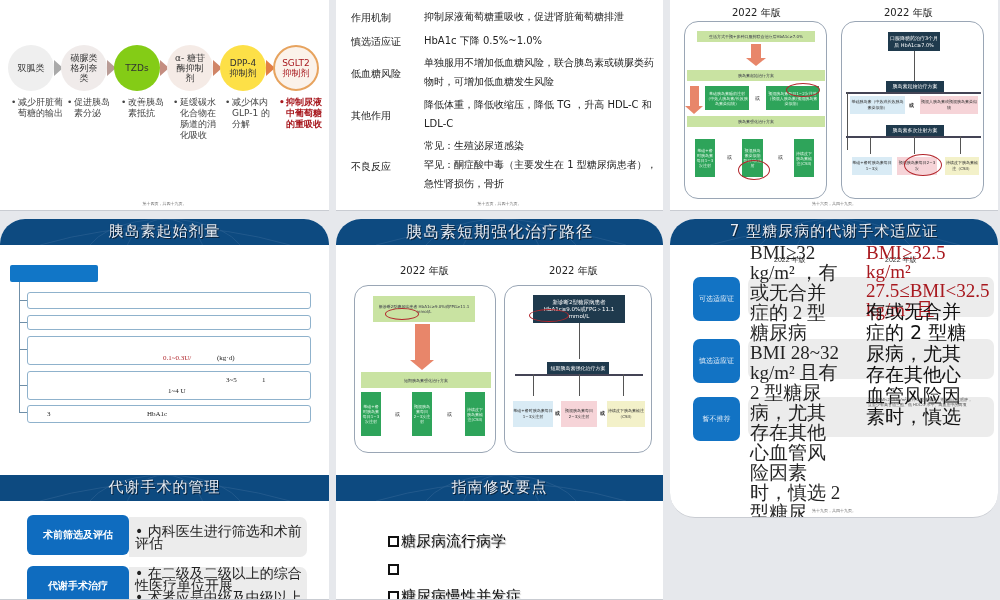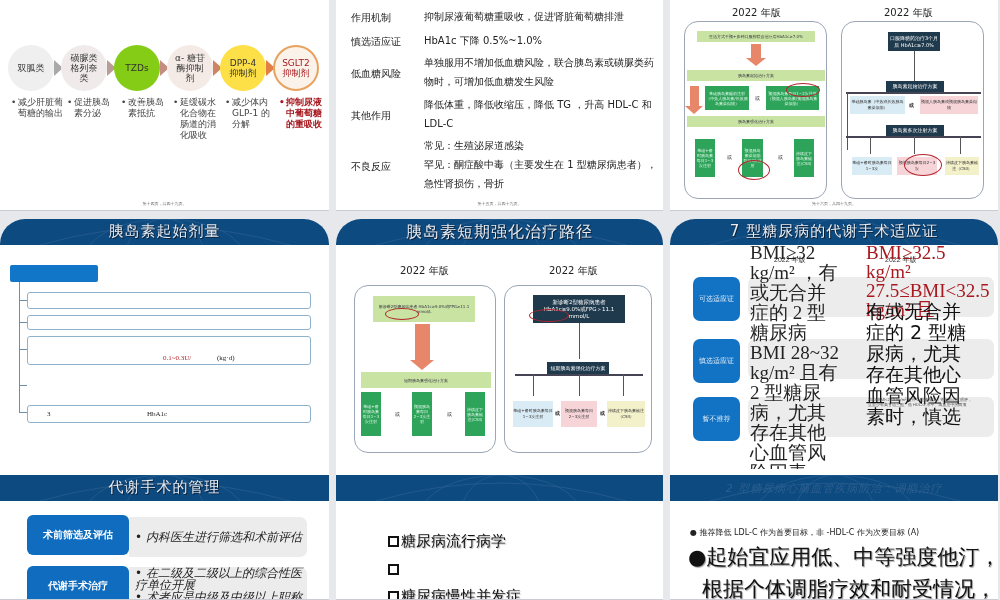--- a/index.html
+++ b/index.html
@@ -50,21 +50,21 @@
   .rowbox { position: absolute; left: 27px; width: 284px; border: 1px solid #8fb2cc; border-radius: 3px; font-family: "Liberation Serif", serif; font-size: 7px; color: #222; }
   .tick { position: absolute; left: 19px; width: 8px; height: 1px; background: #6f8fa8; }
 
   
   .lbtn { position: absolute; left: 23px; width: 47px; height: 44px; background: #1273c4; border-radius: 7px; color: #dbe8f5; font-size: 7px; display: flex; align-items: center; justify-content: center; }
   .gband { position: absolute; left: 78px; width: 246px; height: 40px; background: #ececec; border-radius: 7px; }
   .ov { position: absolute; font-family: "Liberation Serif", serif; color: #111; }
 
   
   .mgbtn { position: absolute; left: 27px; width: 102px; height: 40px; background: #0f6cbf; border-radius: 6px; color: #fff; font-size: 10px; font-weight: bold; display: flex; align-items: center; justify-content: center; }
-  .mgtext { position: absolute; left: 129px; width: 178px; height: 40px; background: #ececec; border-radius: 0 7px 7px 0; font-size: 12px; color: #222; padding-left: 6px; line-height: 12px; display: flex; flex-direction: column; justify-content: center; font-style: italic; }
+  .mgtext { position: absolute; left: 129px; width: 178px; height: 40px; background: #ececec; border-radius: 0 7px 7px 0; font-size: 14px; color: #222; padding-left: 6px; line-height: 12px; display: flex; flex-direction: column; justify-content: center; }
 
   
   .chk { position: absolute; left: 52px; font-size: 15px; color: #111; text-shadow: 1px 1px 1px #bbb; }
   .chk .box { display: inline-block; width: 11px; height: 11px; border: 2px solid #111; margin-right: 2px; vertical-align: -1px; }
 
   
   .bul-s { position: absolute; left: 20px; top: 58px; font-size: 8px; color: #222; }
   .bul-l { position: absolute; left: 18px; font-size: 21px; color: #111; text-shadow: 1px 1px 1px #999; white-space: nowrap; }
 </style>
 </head>
@@ -193,20 +193,25 @@
     <div class="tick" style="top:81px;"></div>
     <div class="rowbox" style="top:73px;height:17px;"></div>
     <div class="tick" style="top:103px;"></div>
     <div class="rowbox" style="top:96px;height:15px;"></div>
     <div class="tick" style="top:130px;"></div>
     <div class="rowbox" style="top:117px;height:29px;">
       <span style="position:absolute;left:135px;top:17px;color:#b0262c;">0.1~0.3U/</span>
       <span style="position:absolute;left:168px;top:17px;margin-left:21px;">(kg·d)</span>
     </div>
     <div class="tick" style="top:166px;"></div>
+    <div class="rowbox" style="top:152px;height:29px;">
+      <span style="position:absolute;left:198px;top:4px;">3~5</span>
+      <span style="position:absolute;left:234px;top:4px;">1</span>
+      <span style="position:absolute;left:140px;top:15px;">1~4 U</span>
+    </div>
     <div class="tick" style="top:193px;"></div>
     <div class="rowbox" style="top:186px;height:18px;">
       <span style="position:absolute;left:19px;top:4px;">3</span>
       <span style="position:absolute;left:119px;top:4px;">HbA1c</span>
     </div>
     <div class="footer">第十七页，共四十九页。</div>
   </div>
 
   <div class="slide c1 r1">
     <div class="titlebar">
@@ -304,35 +309,21 @@
 
   <div class="slide c1 r2">
     <div class="titlebar" style="top:6px;">
       <svg width="330" height="26">
           <g fill="none" stroke="#3f6f9c" stroke-width="0.7" opacity="0.6">
             <ellipse cx="165" cy="40" rx="80" ry="40"></ellipse>
             <ellipse cx="165" cy="40" rx="40" ry="40"></ellipse>
             <path d="M40 26 Q165 -10 290 26"></path>
           </g>
         </svg>
+      <div class="t">指南修改要点</div>
     </div>
     <div class="chk" style="top:63px;"><span class="box"></span><span>糖尿病流行病学</span></div>
     <div class="chk" style="top:91px;"><span class="box"></span></div>
     <div class="chk" style="top:118px;"><span class="box"></span><span>糖尿病慢性并发症</span></div>
   </div>
 
-  <div class="slide c2 r2">
-    <div class="titlebar" style="top:6px;">
-      <svg width="330" height="26">
-          <g fill="none" stroke="#3f6f9c" stroke-width="0.7" opacity="0.6">
-            <ellipse cx="165" cy="40" rx="80" ry="40"></ellipse>
-            <ellipse cx="165" cy="40" rx="40" ry="40"></ellipse>
-            <path d="M40 26 Q165 -10 290 26"></path>
-          </g>
-        </svg>
-      <div class="t" style="font-size:11px;font-style:italic;color:#2d5f8e;text-shadow:none;top:6px;">2 型糖尿病心脑血管疾病防治：调脂治疗</div>
-    </div>
-    <div class="bul-s">● <span>推荐降低 LDL-C 作为首要目标，非 -HDL-C 作为次要目标 (A)</span></div>
-    <div class="bul-l" style="top:74px;">●起始宜应用低、中等强度他汀，</div>
-    <div class="bul-l" style="top:106px;left:32px;">根据个体调脂疗效和耐受情况，</div>
-  </div>
 
 </div>
 
 </body></html>

